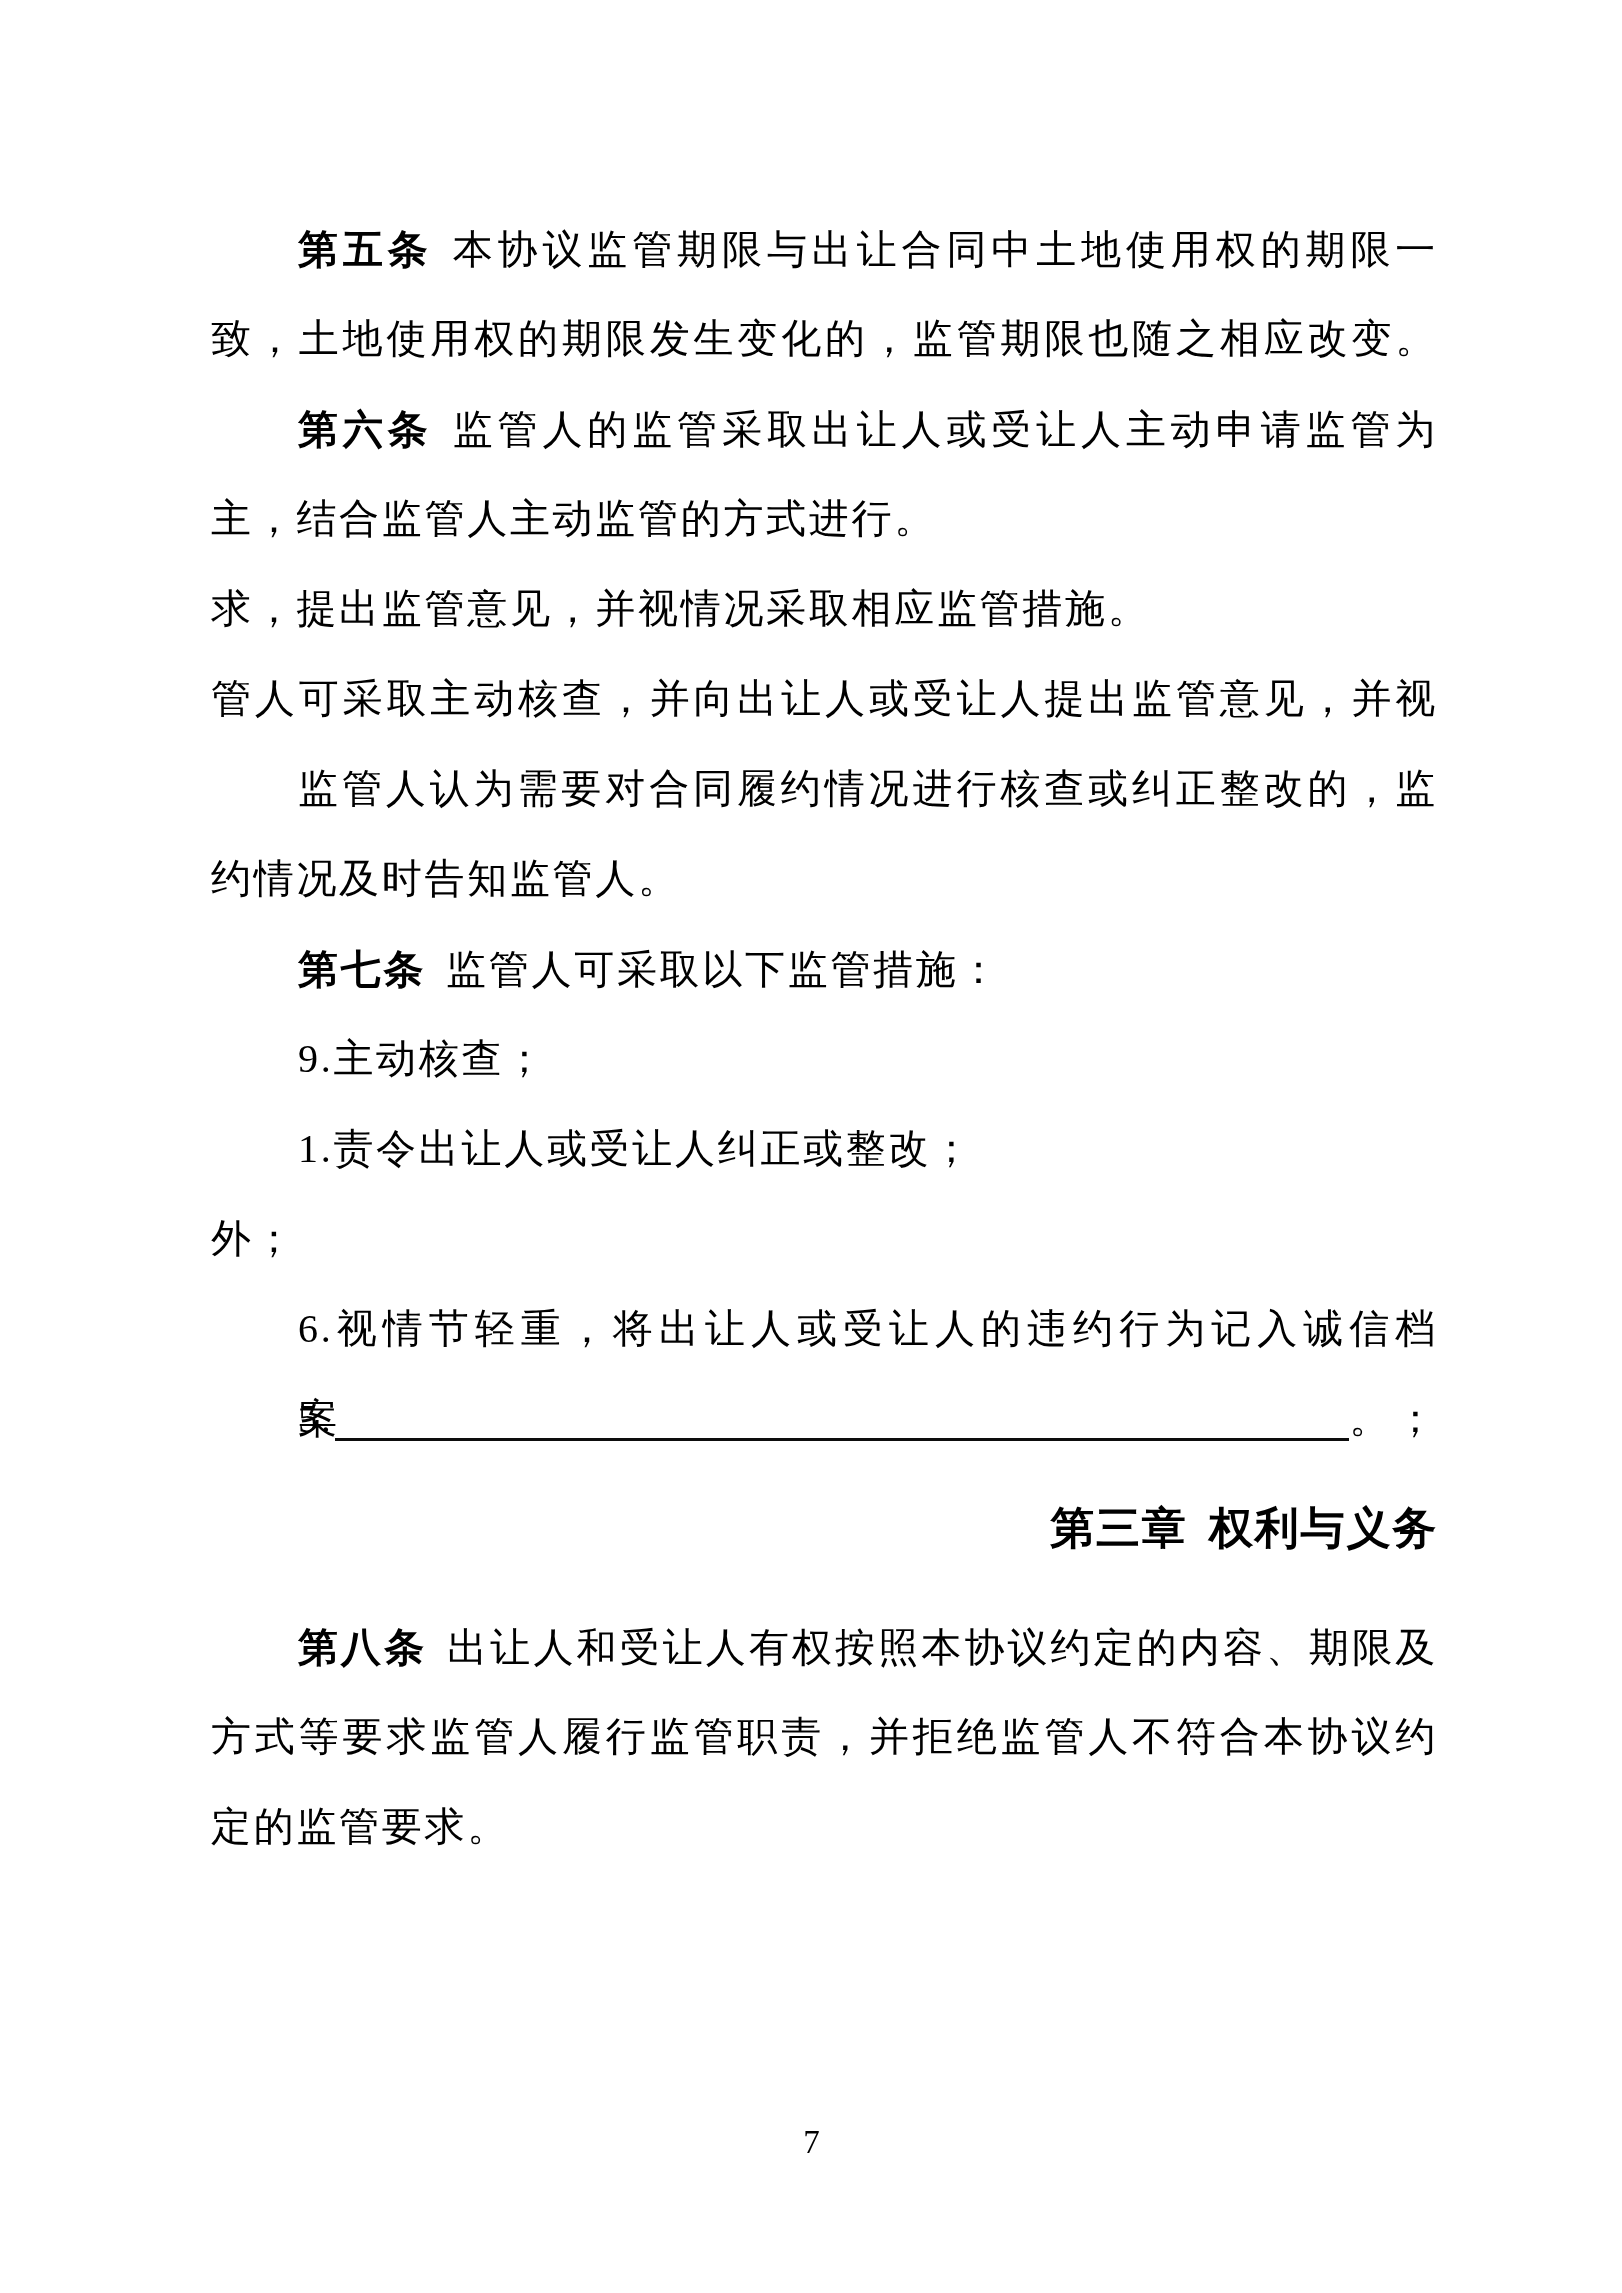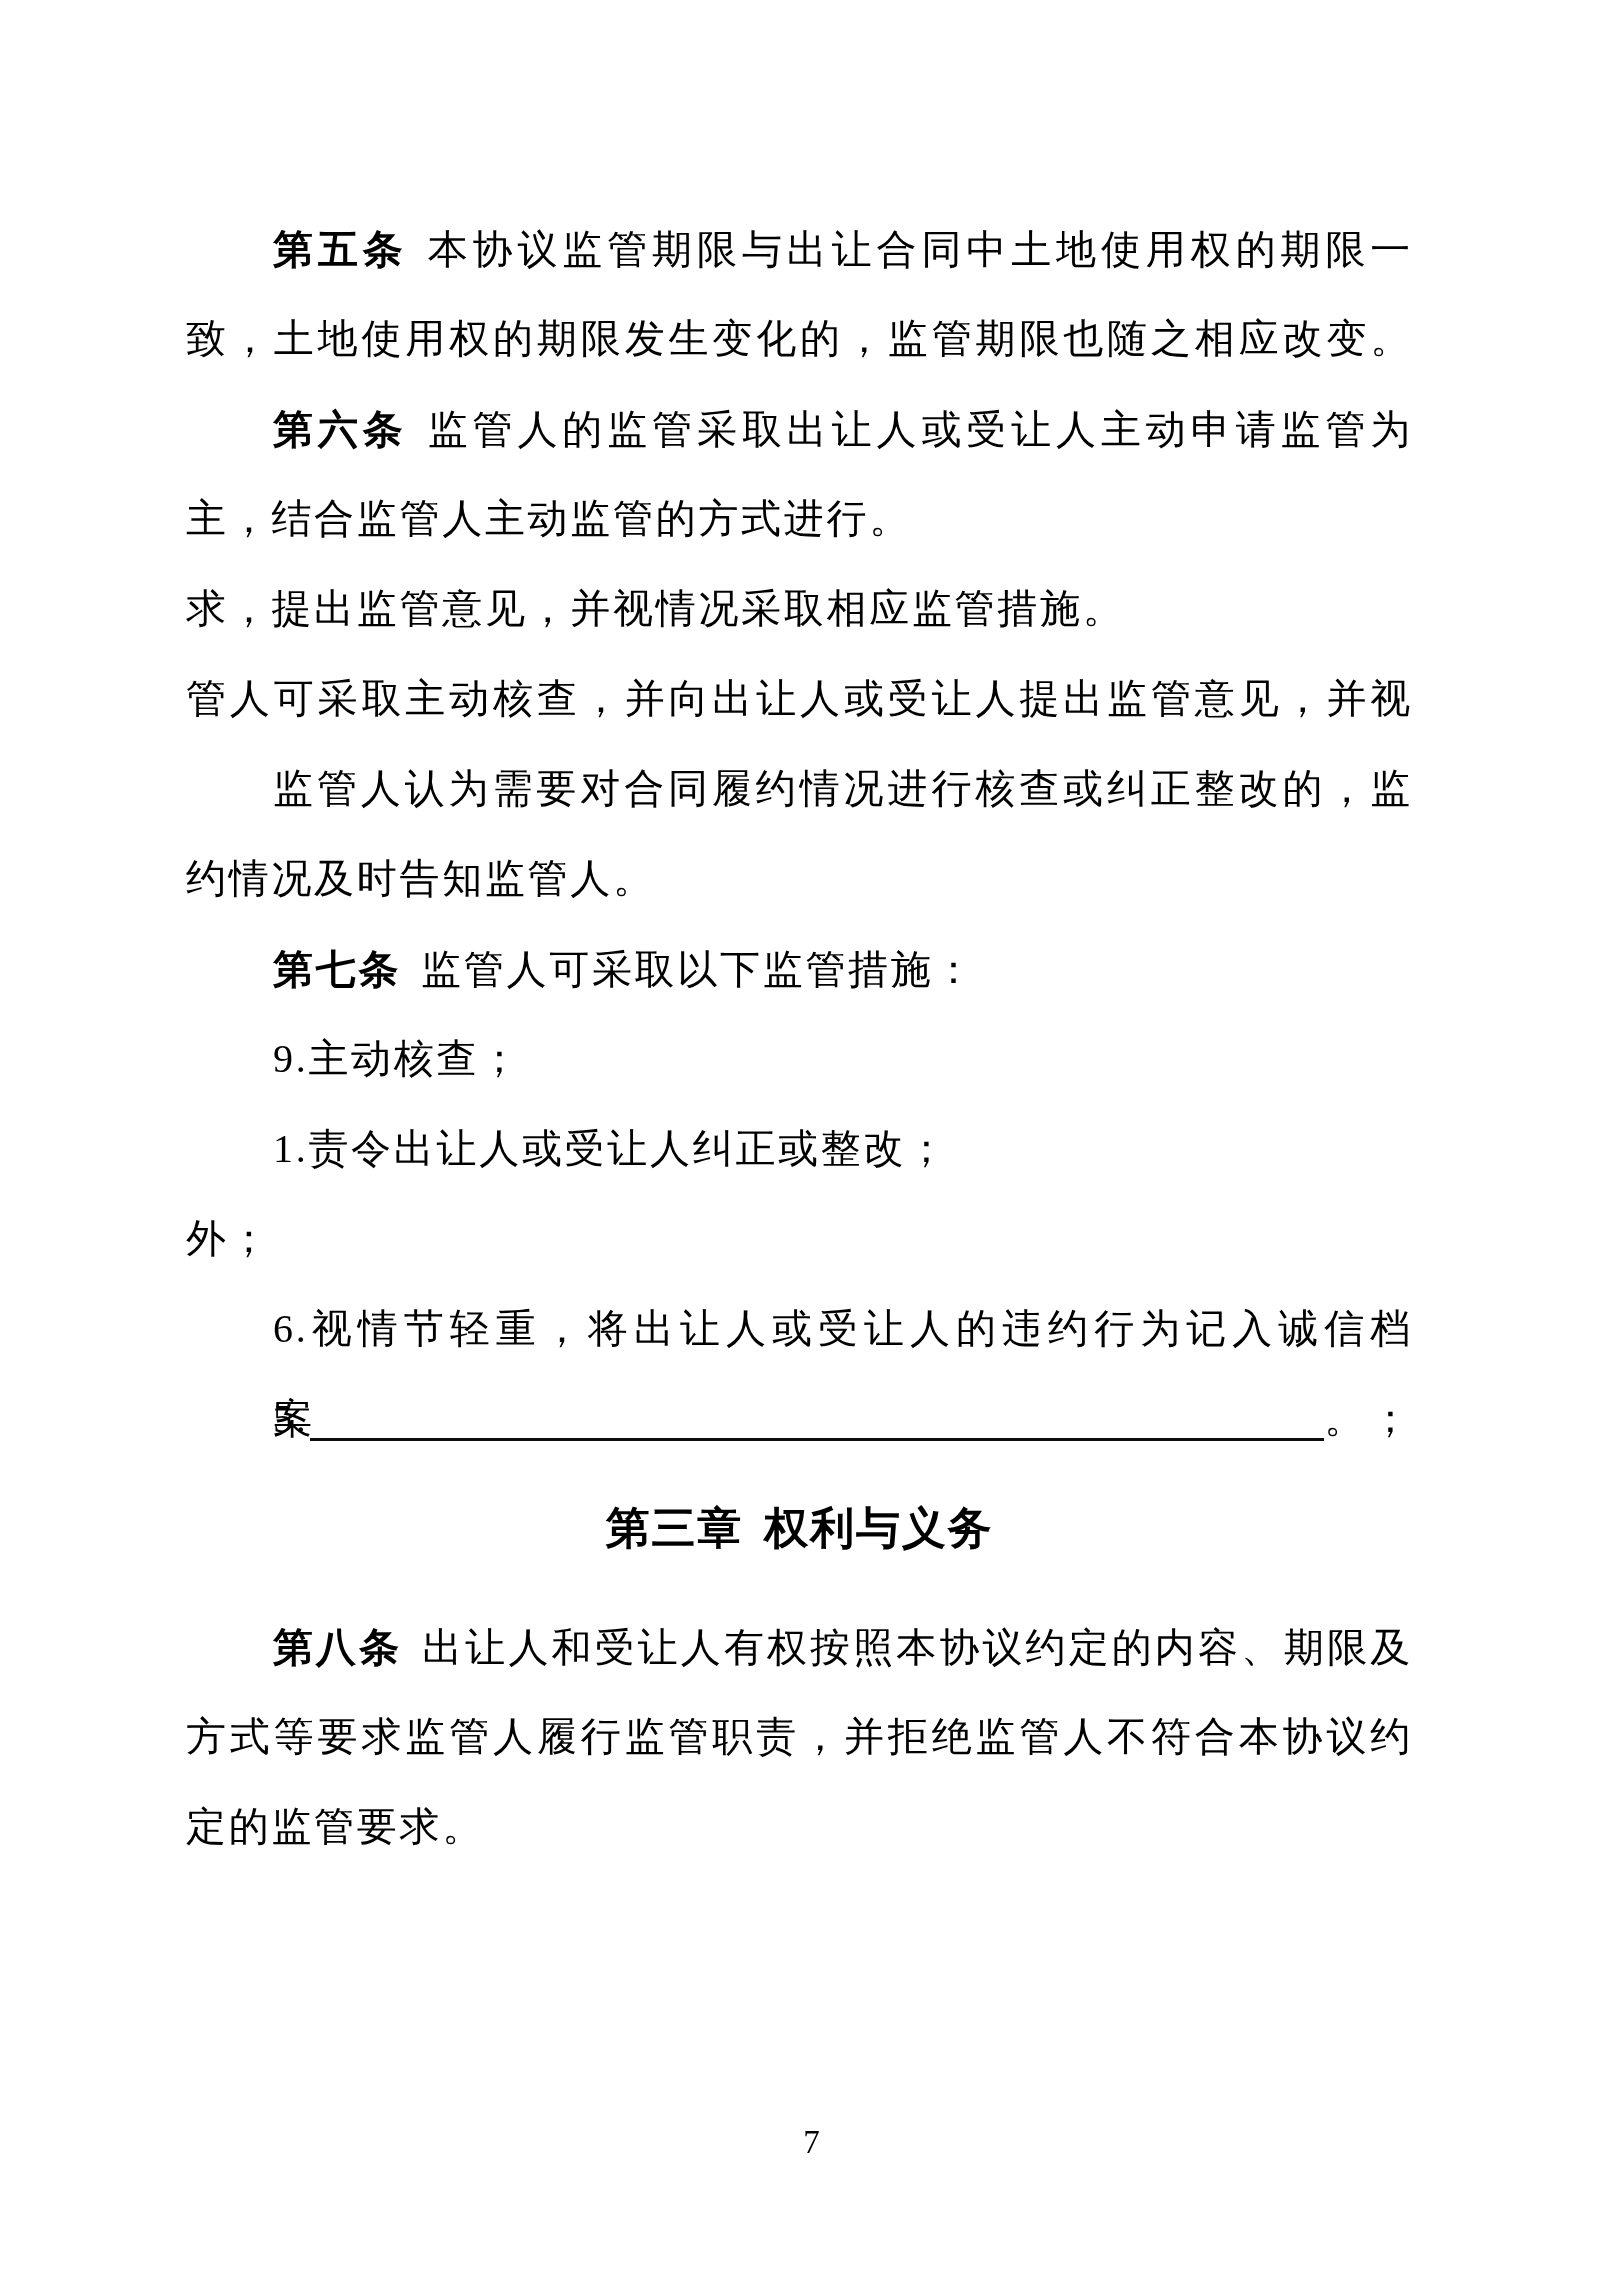--- a/index.html
+++ b/index.html
@@ -7,21 +7,21 @@
     position: relative;
     width: 1623px;
     height: 2294px;
     background: #ffffff;
     color: #000000;
     font-family: "Liberation Serif", serif;
     overflow: hidden;
   }
   .textblock {
     position: absolute;
-    left: 186px;
+    left: 211px;
     top: 204px;
     width: 1227px;
   }
   .ln {
     margin: 0;
     height: 90px;
     line-height: 90px;
     font-size: 40px;
     letter-spacing: 2.7px;
     white-space: nowrap;
@@ -38,21 +38,21 @@
     font-weight: 700;
     margin-right: 20px;
   }
   .chapter {
     margin: 9px 0 0 0;
     height: 109px;
     line-height: 109px;
     font-size: 44px;
     font-weight: 700;
     font-family: "Liberation Sans", sans-serif;
-    text-align: center;
+    text-align: right;
     letter-spacing: 1.8px;
     word-spacing: 7.3px;
   }
   .after-chapter { margin-top: 20px; }
   .blank {
     display: inline-block;
     width: 1014px;
     height: 33px;
     border-bottom: 3.6px solid #0d0d0d;
     vertical-align: -9px;

